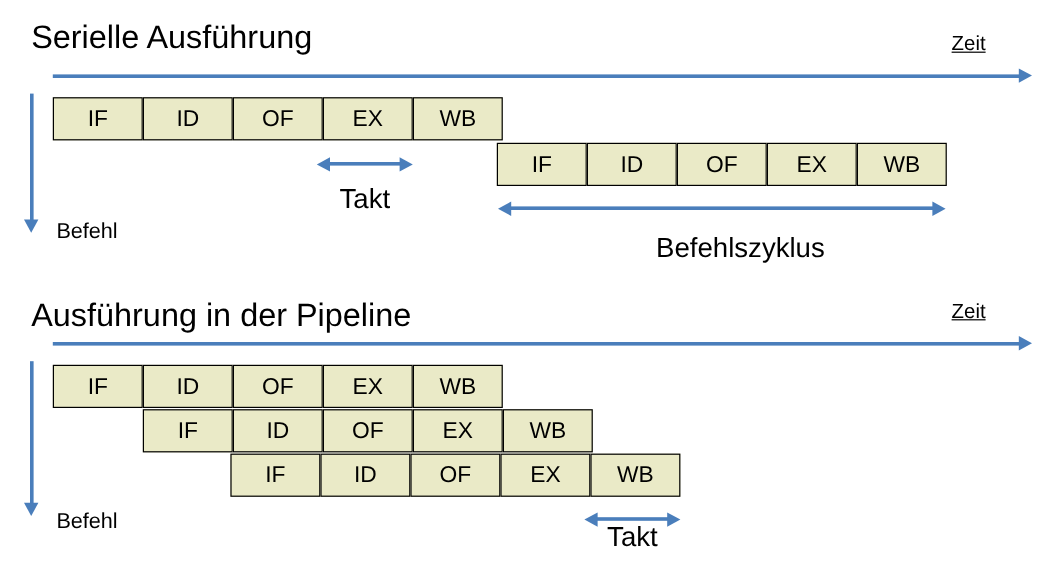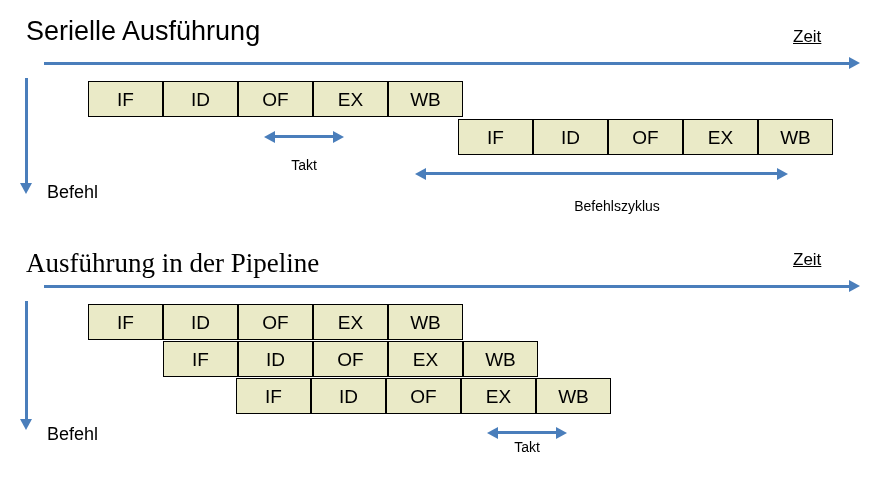--- a/index.html
+++ b/index.html
@@ -15,29 +15,29 @@
              border-left:11px solid #4a7ebb;}
   .axislabel{position:absolute;font-size:17px;line-height:19px;white-space:nowrap;text-decoration:underline;}
 
   .vaxis{position:absolute;width:3px;background:#4a7ebb;}
   .vaxisarrow{position:absolute;width:0;height:0;
               border-left:6px solid transparent;border-right:6px solid transparent;
               border-top:11px solid #4a7ebb;}
 
   .stagebox{position:absolute;background:#eaeac7;border:1px solid #000;
             box-sizing:border-box;display:flex;align-items:center;justify-content:center;
-            font-size:19px;line-height:19px;color:#000;margin-left:44px;}
+            font-size:19px;line-height:19px;color:#000;}
 
   .dblarrow{position:absolute;height:3px;background:#4a7ebb;}
   .dblarrow::before,.dblarrow::after{content:"";position:absolute;top:-4.5px;width:0;height:0;
             border-top:6px solid transparent;border-bottom:6px solid transparent;}
   .dblarrow::before{left:-10px;border-right:11px solid #4a7ebb;}
   .dblarrow::after{right:-10px;border-left:11px solid #4a7ebb;}
 
-  .measure-label{position:absolute;font-size:14px;line-height:20px;white-space:nowrap;text-align:center;}
+  .measure-label{position:absolute;font-size:23px;line-height:20px;white-space:nowrap;text-align:center;}
   .side-label{position:absolute;font-size:18px;line-height:20px;white-space:nowrap;}
 </style>
 </head>
 <body>
 
 <div class="stage">
 
   <div>
 
     <div class="title" style="left:26px;top:16px;">Serielle Ausführung</div>
@@ -64,21 +64,21 @@
 
     <div class="dblarrow" style="left:274px;top:135px;width:60px;"></div>
     <div class="measure-label" style="left:254px;top:155px;width:100px;">Takt</div>
 
     <div class="dblarrow" style="left:425px;top:172px;width:353px;"></div>
     <div class="measure-label" style="left:517px;top:196px;width:200px;">Befehlszyklus</div>
   </div>
 
   <div>
 
-    <div class="title" style="left:26px;top:248px;font-family:Liberation Serif, serif;">Ausführung in der Pipeline</div>
+    <div class="title" style="left:26px;top:248px;">Ausführung in der Pipeline</div>
 
     <div class="axisline" style="left:44px;top:285px;width:806px;"></div>
     <div class="axisarrow" style="left:849px;top:280px;"></div>
     <div class="axislabel" style="left:793px;top:250px;">Zeit</div>
 
     <div class="vaxis" style="left:25px;top:301px;height:120px;"></div>
     <div class="vaxisarrow" style="left:20px;top:419px;"></div>
     <div class="side-label" style="left:47px;top:424px;">Befehl</div>
 
     <div class="stagebox" style="left:44px;top:304px;width:75px;height:36px;">IF</div>

